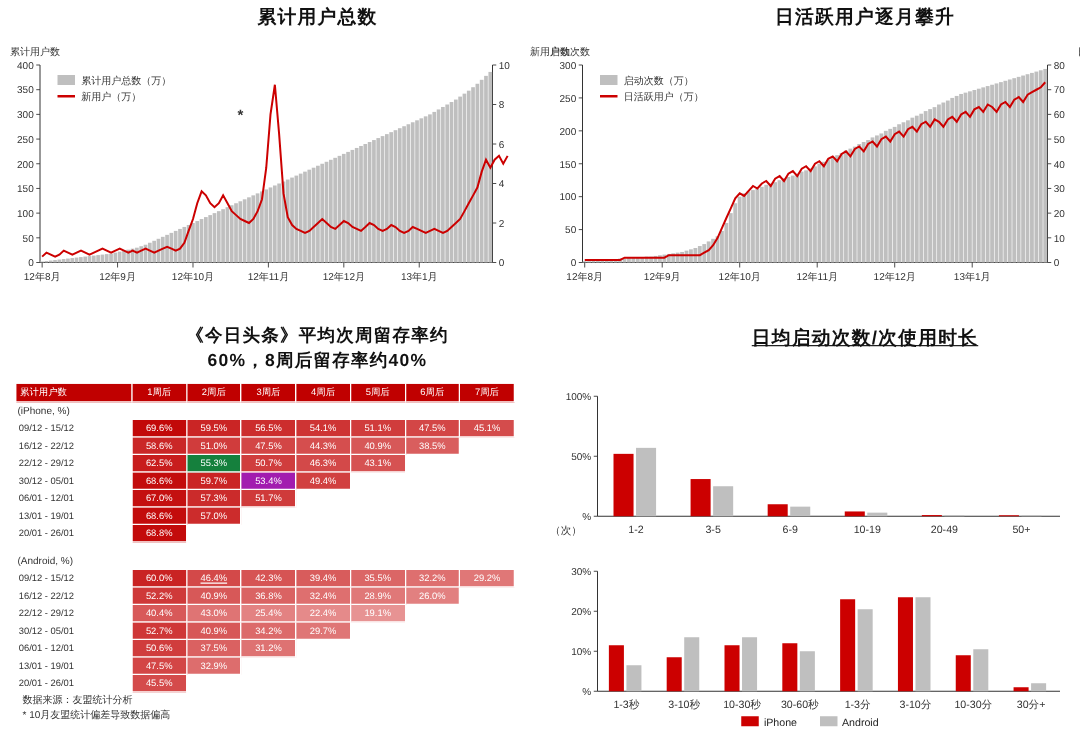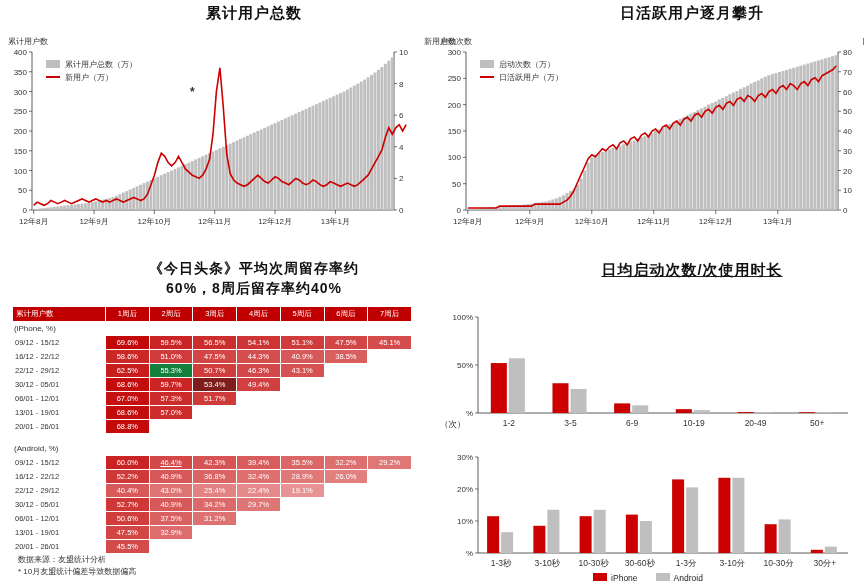--- a/index.html
+++ b/index.html
@@ -418,21 +418,21 @@
             <td style="background: rgb(208, 61, 61);">50.7%</td>
             <td style="background: rgb(211, 73, 73);">46.3%</td>
             <td style="background: rgb(214, 82, 82);">43.1%</td>
             <td class="empty"></td>
             <td class="empty"></td>
           </tr>
           <tr>
             <td class="rowlab" style="width: 88px;">30/12 - 05/01</td>
             <td style="background: rgb(195, 12, 12);">68.6%</td>
             <td style="background: rgb(202, 36, 36);">59.7%</td>
-            <td style="background: #7f1d1d;">53.4%</td>
+            <td style="background: #a21caf;">53.4%</td>
             <td style="background: rgb(209, 64, 64);">49.4%</td>
             <td class="empty"></td>
             <td class="empty"></td>
             <td class="empty"></td>
           </tr>
           <tr>
             <td class="rowlab" style="width: 88px;">06/01 - 12/01</td>
             <td style="background: rgb(196, 16, 16);">67.0%</td>
             <td style="background: rgb(203, 43, 43);">57.3%</td>
             <td style="background: rgb(207, 58, 58);">51.7%</td>

